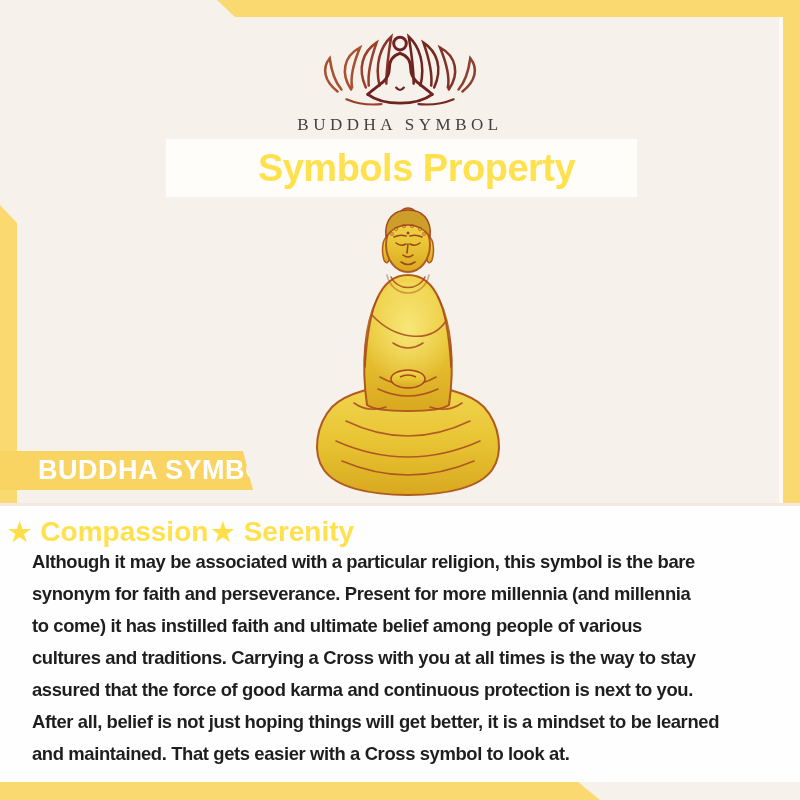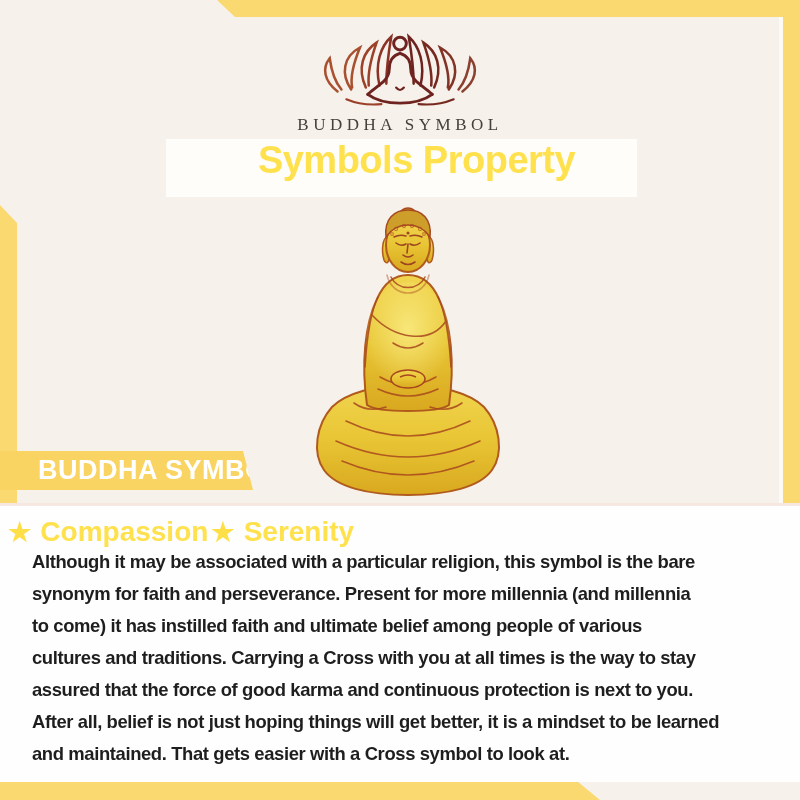--- a/index.html
+++ b/index.html
@@ -20,21 +20,21 @@
     clip-path:polygon(0 0,578px 0,100% 100%,0 100%);}
 
   
   .logo{position:absolute;left:317px;top:27px;width:166px;height:82px;}
   .wordmark{position:absolute;left:0;top:115px;width:800px;text-align:center;
     font-family:"Liberation Serif",serif;font-size:17px;letter-spacing:4.5px;
     color:#45403B;font-weight:normal;}
 
   
   .title-banner{position:absolute;left:166px;top:139px;width:471px;height:58px;
-    background:#FFFDFA;display:flex;justify-content:center;}
+    background:#FFFDFA;display:flex;align-items:center;justify-content:center;}
   .page-title{font-size:38px;font-weight:bold;letter-spacing:-.5px;color:#FFE14D;
     padding-left:30px;}
 
   
   .buddha{position:absolute;left:308px;top:207px;width:200px;height:290px;}
 
   
   .symbol-label{position:absolute;left:0;top:451px;width:253px;height:39px;
     background:#F9D463;clip-path:polygon(0 0,243px 0,100% 100%,0 100%);
     display:flex;align-items:center;}

